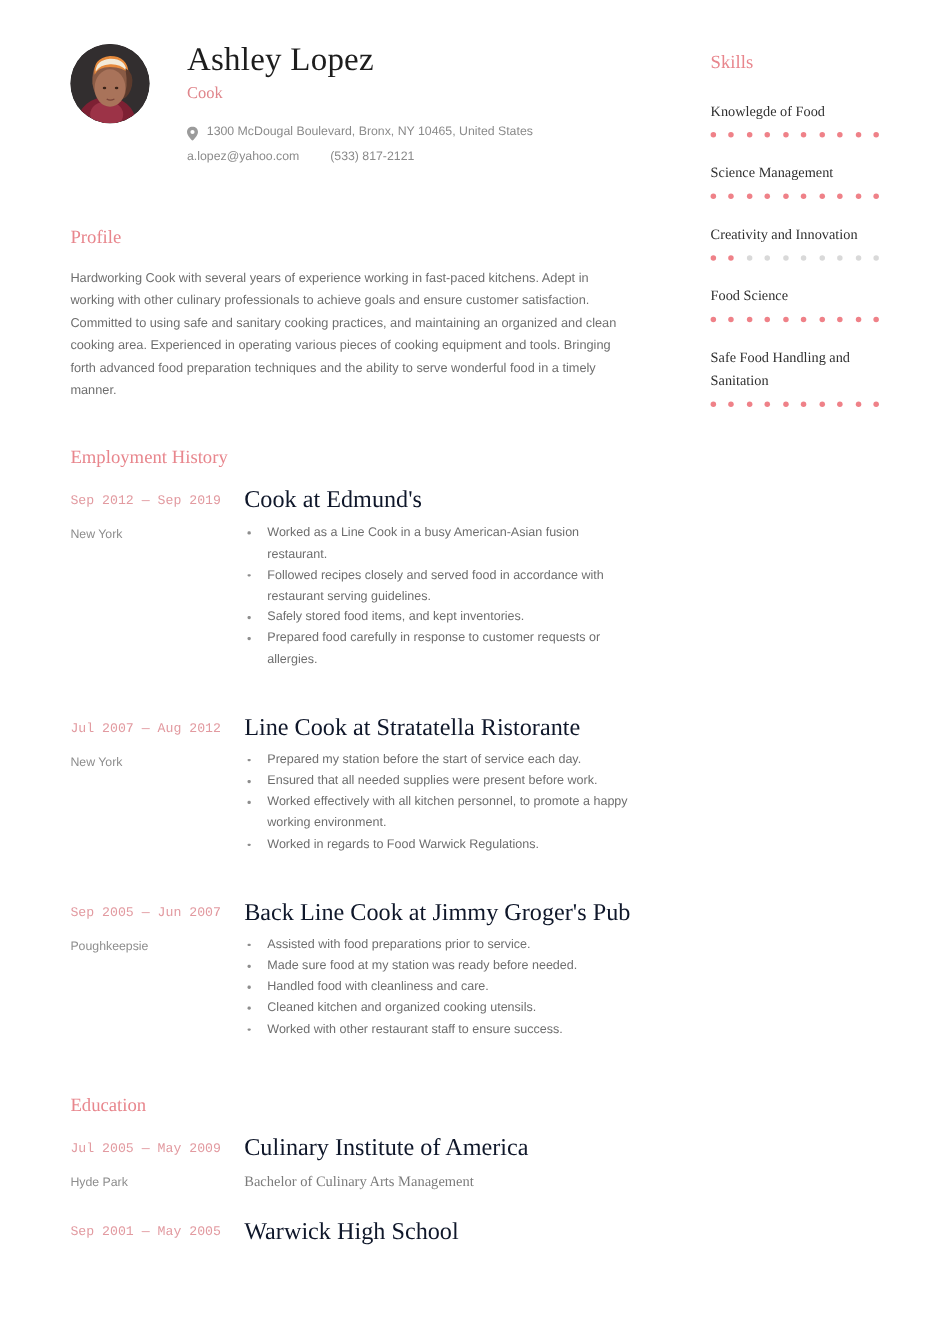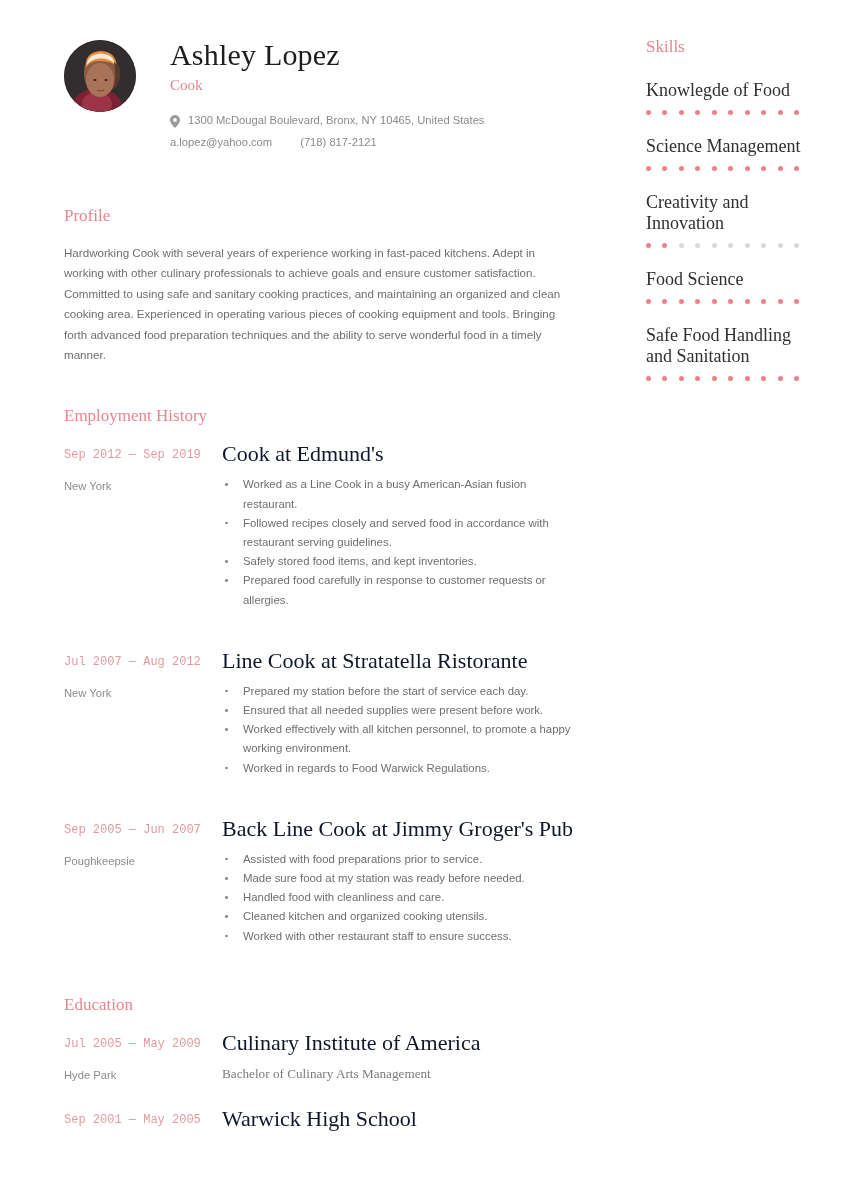--- a/index.html
+++ b/index.html
@@ -193,35 +193,35 @@
     background: #8d8d8d;
   }
 
   .entry-spacer-emp { height: 40px; }
   .entry-spacer-edu { height: 24px; }
 
   
   .side-col {
     position: absolute;
     left: 646px;
-    top: 36px;
+    top: 46px;
     width: 155px;
   }
   .side-title {
     font-family: "Liberation Serif", serif;
     font-size: 17px;
     line-height: 22px;
     color: #e8868d;
     font-weight: 400;
     margin: 0 0 22px 0;
   }
   .skill { margin-bottom: 0; }
   .skill-name {
     font-family: "Liberation Serif", serif;
-    font-size: 18px;
+    font-size: 13px;
     line-height: 21px;
     color: #2f2f2f;
     margin: 0 0 9px 0;
   }
   .dots {
     display: flex;
     gap: 0;
     justify-content: space-between;
     width: 153px;
     margin-bottom: 21px;
@@ -274,21 +274,21 @@
           <span class="pin-icon">
             <svg width="10" height="13" viewBox="0 0 10 13" xmlns="http://www.w3.org/2000/svg">
               <path d="M5 0C2.24 0 0 2.24 0 5c0 3.5 5 8 5 8s5-4.5 5-8c0-2.76-2.24-5-5-5zm0 6.9A1.9 1.9 0 1 1 5 3.1a1.9 1.9 0 0 1 0 3.8z" fill="#9b9b9b"></path>
             </svg>
           </span>
           <span>1300 McDougal Boulevard, Bronx, NY 10465, United States</span>
         </div>
 
         <div class="contact-line2">
           <span>a.lopez@yahoo.com</span>
-          <span>(718) 817-2121</span>
+          <span>(533) 817-2121</span>
         </div>
       </div>
     </div>
 
     <div class="section profile-block">
       <h2 class="section-title">Profile</h2>
       <p class="profile-text">Hardworking Cook with several years of experience working in fast-paced kitchens. Adept in working with other culinary professionals to achieve goals and ensure customer satisfaction. Committed to using safe and sanitary cooking practices, and maintaining an organized and clean cooking area. Experienced in operating various pieces of cooking equipment and tools. Bringing forth advanced food preparation techniques and the ability to serve wonderful food in a timely manner.</p>
     </div>
 
     <div class="section employment-block">

